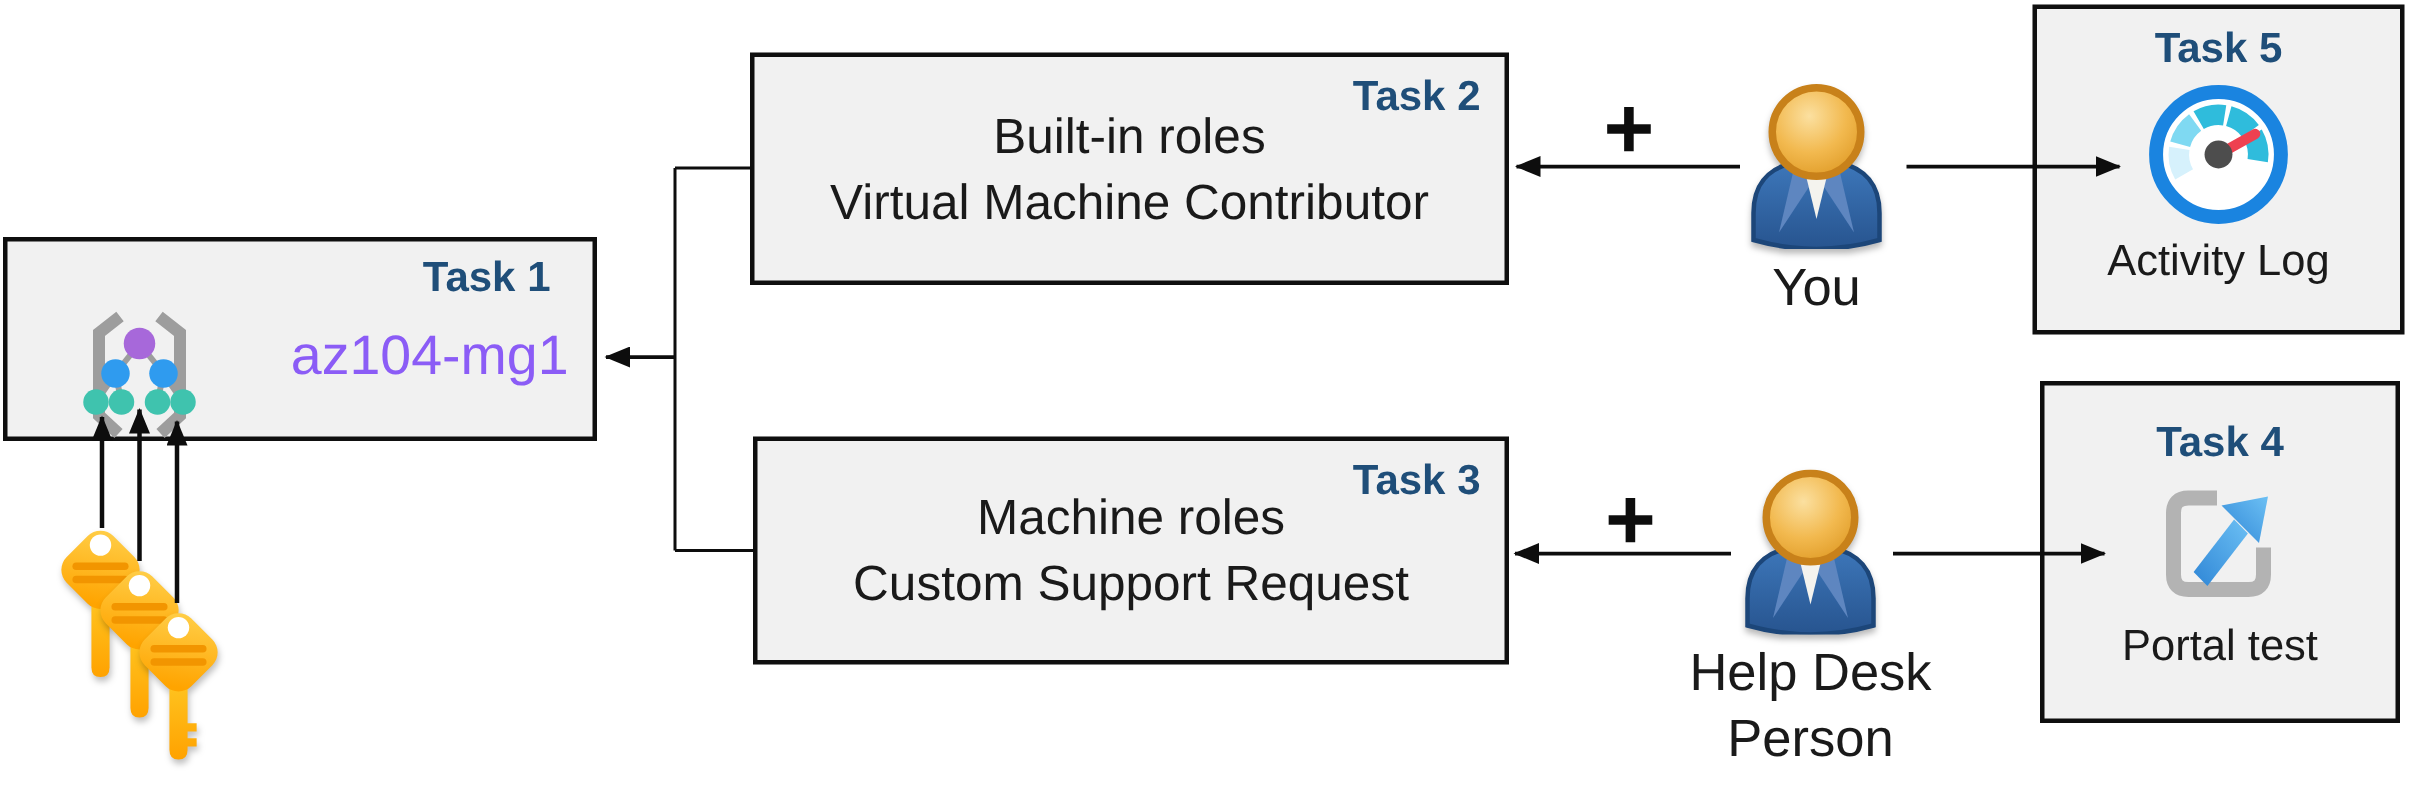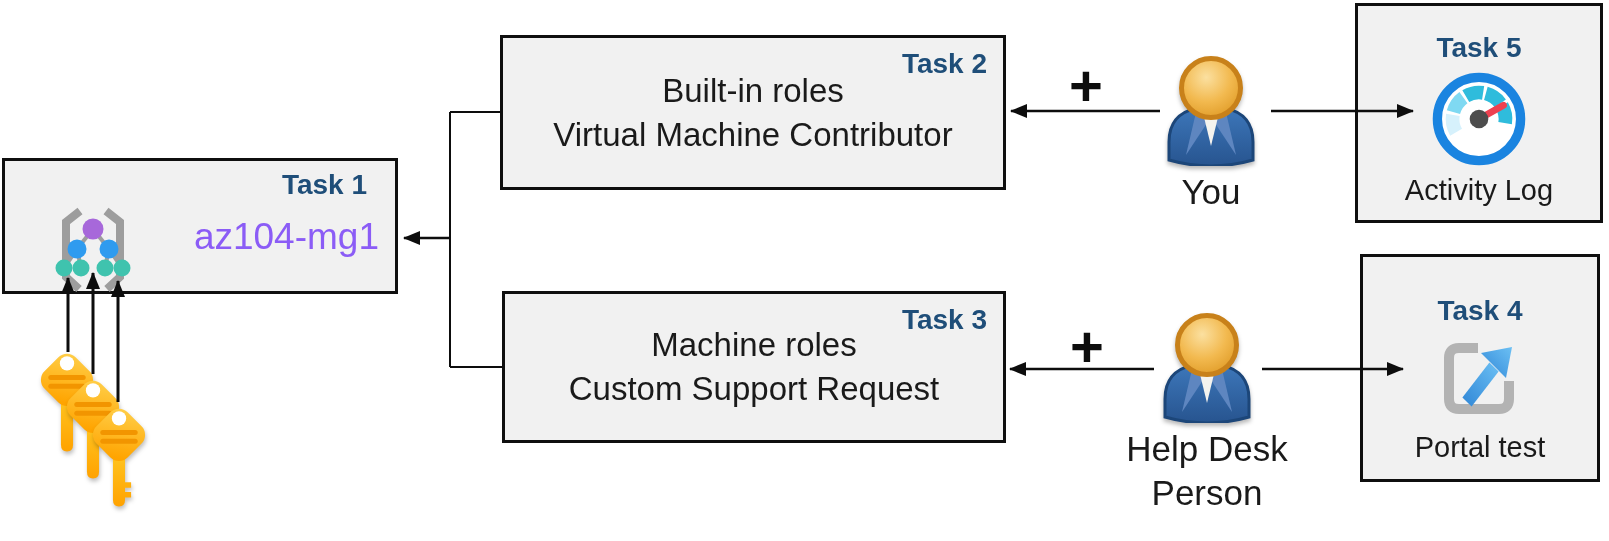--- a/index.html
+++ b/index.html
@@ -17,21 +17,21 @@
   .roles-box .lines{
     position:absolute;inset:0;display:flex;flex-direction:column;align-items:center;
     justify-content:center;padding-top:0;font-size:33px;line-height:44px;color:#1a1a1a;
   }
   .mg-content{position:absolute;inset:0;}
   .mg-icon{position:absolute;left:42px;top:40px;}
   .mg-name{
     position:absolute;left:140px;right:16px;top:55px;text-align:right;font-size:37px;color:#8b5cf6;
   }
   .tall-box{display:flex;flex-direction:column;align-items:center;}
-  .tall-box .task-label{position:static;margin-top:28px;}
+  .tall-box .task-label{position:static;margin-top:12px;}
   .tall-box .caption{font-size:29px;color:#1a1a1a;margin-top:8px;}
   .tall-box .icon-wrap{margin-top:10px;line-height:0;}
   .person{
     position:absolute;width:100px;display:flex;flex-direction:column;align-items:center;
   }
   .person svg{filter:drop-shadow(0 3px 2px rgba(0,0,0,.28));}
   .person .plabel{font-size:35px;line-height:44px;color:#1a1a1a;margin-top:4px;text-align:center;white-space:nowrap;}
   .plus{
     position:absolute;width:60px;height:60px;line-height:58px;text-align:center;
     font-size:58px;font-weight:700;color:#0d0d0d;

